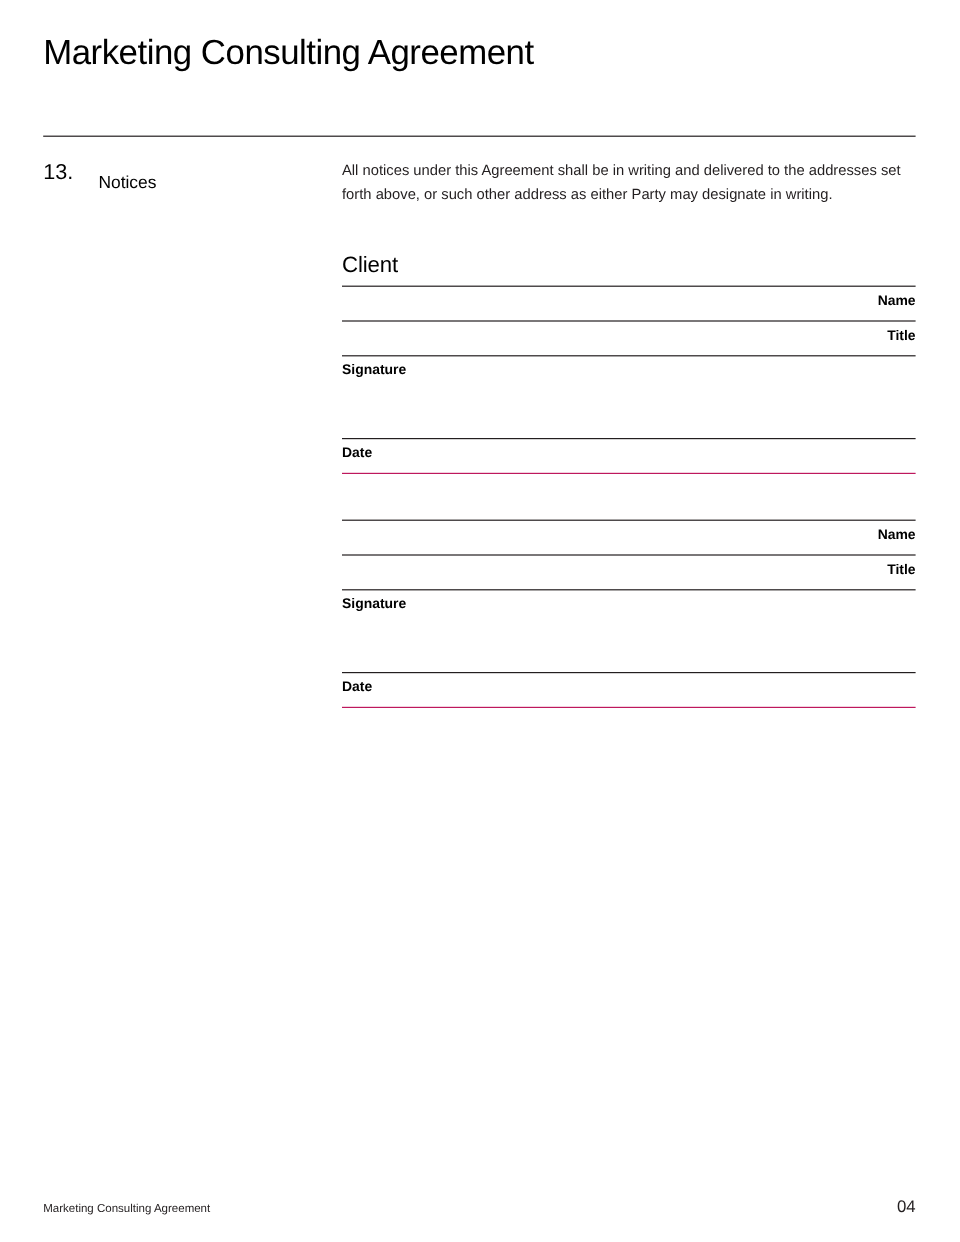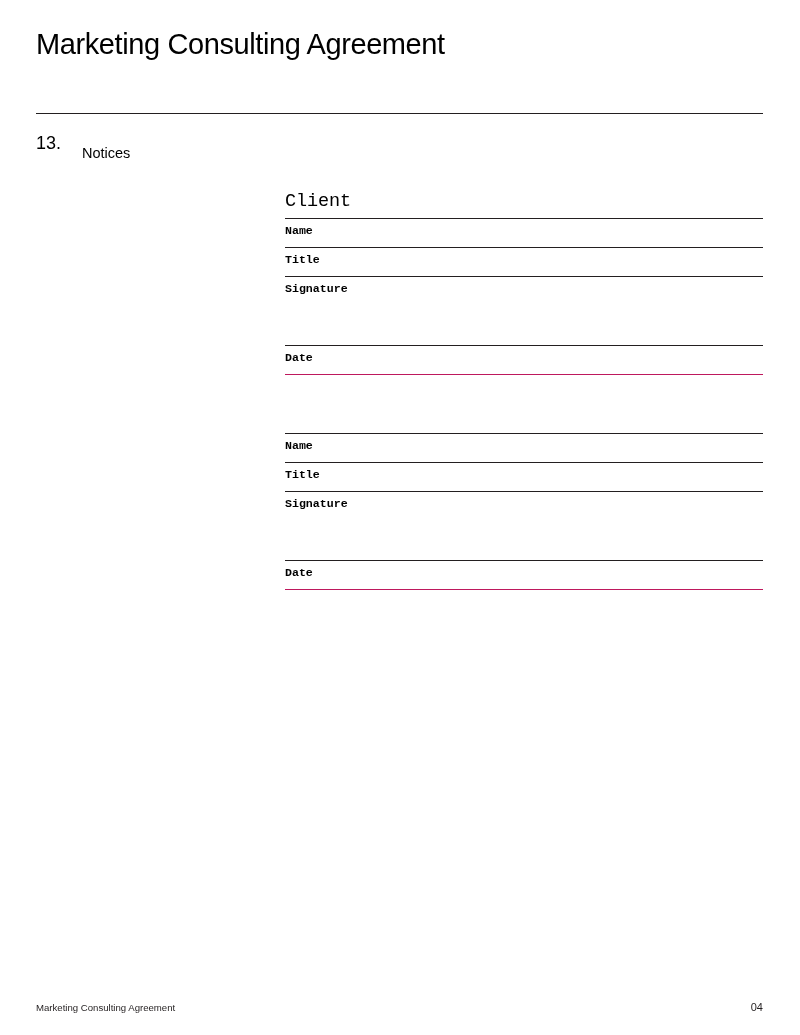--- a/index.html
+++ b/index.html
@@ -79,38 +79,38 @@
     color: #000;
   }
   .block-title {
     font-size: 18.5px;
     font-weight: 400;
     color: #000;
     margin: 0 0 6px 0;
     letter-spacing: -0.1px;
   }
   .sig-block {
-    margin-top: 58px;
-    font-family: Liberation Mono, monospace;
+    margin-top: 38px;
   }
   .field {
     position: relative;
     border-top: 1px solid #231f20;
     padding-top: 4px;
     box-sizing: border-box;
   }
   .field-label {
     font-size: 11.6px;
     font-weight: bold;
     color: #000;
     line-height: 15px;
     display: block;
   }
   .field.short {
     height: 29px;
+    text-align: right;
   }
   .field.tall {
     height: 69px;
   }
   .field.last {
     height: 30px;
     border-bottom: 1px solid #be185d;
   }
   .footer {
     position: absolute;
@@ -119,41 +119,42 @@
     width: 727px;
     display: flex;
     justify-content: space-between;
     align-items: baseline;
   }
   .footer-left {
     font-size: 9.6px;
     color: #231f20;
   }
   .footer-right {
-    font-size: 11px;
+    font-size: 14px;
     color: #231f20;
   }
 </style>
 </head>
 <body>
 
 <div class="page">
 
   <div class="doc-title">Marketing Consulting Agreement</div>
   <div class="title-rule"></div>
 
   <div class="section">
 
     <div class="section-head">
       <span class="section-num">13.</span>
       <span class="section-name">Notices</span>
     </div>
 
     <div class="body-col">
 
+      <p class="para">All notices under this Agreement shall be in writing and delivered to the addresses set forth above, or such other address as either Party may designate in writing.</p>
 
 
       <div class="sig-block">
         <div class="block-title">Client</div>
         <div class="field short">
           <span class="field-label">Name</span>
         </div>
         <div class="field short">
           <span class="field-label">Title</span>
         </div>

